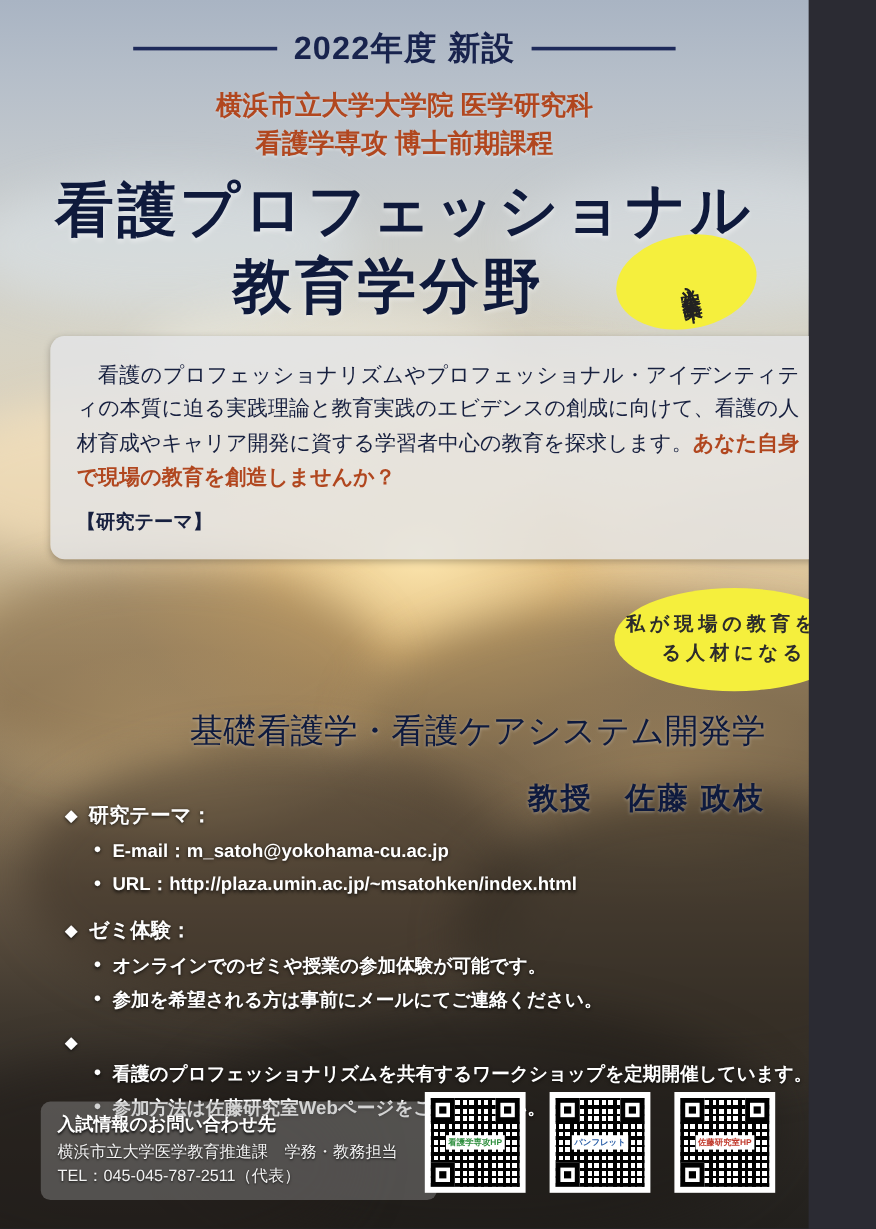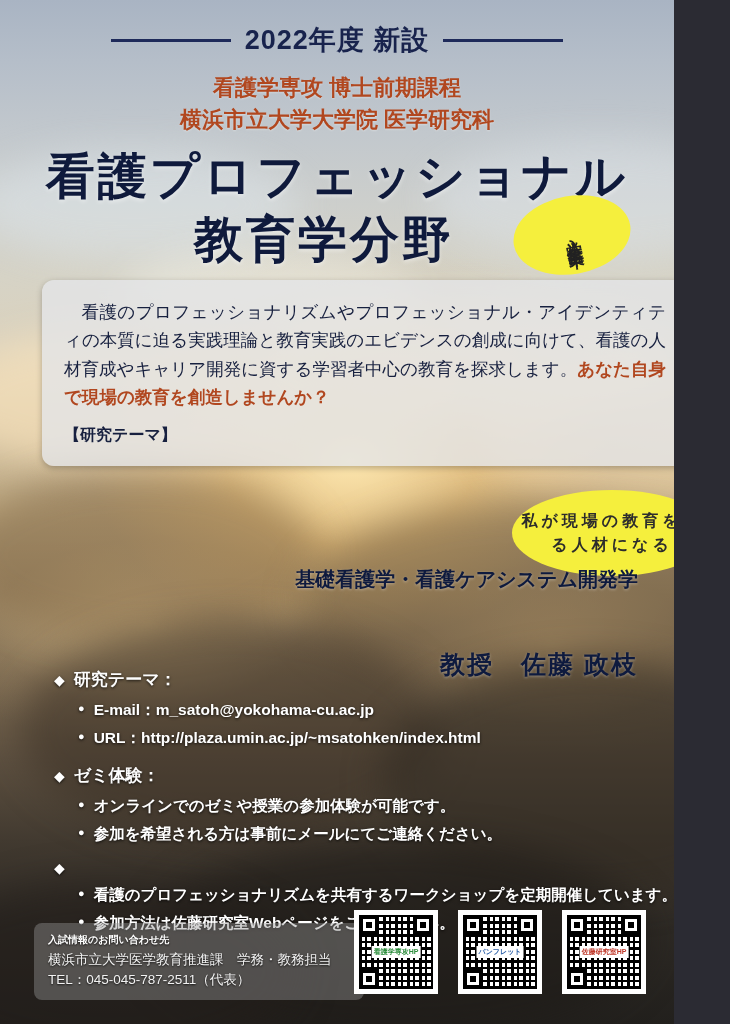--- a/index.html
+++ b/index.html
@@ -150,22 +150,22 @@
     background:#f5ef3d;
     border-radius:50% / 50%;
     display:flex; align-items:center; justify-content:center;
   }
   .badge-slogan span {
     color:#2c2c2c; font-size:16px; font-weight:bold;
     letter-spacing:4px; line-height:1.5; text-align:center;
   }
 
   .dept {
-    position:absolute; top:566px; right:36px;
-    color:#0e1a3e; font-size:20px; font-weight:bold;
+    position:absolute; top:590px; right:36px;
+    color:#0e1a3e; font-size:28px; font-weight:normal;
     text-shadow:0 1px 3px rgba(255,255,255,0.35);
   }
   .prof {
     position:absolute; top:648px; right:36px;
     color:#0e1a3e; font-size:25px; font-weight:bold;
     letter-spacing:2px;
     text-shadow:0 1px 3px rgba(255,255,255,0.35);
   }
 
   .info { position:absolute; left:54px; top:668px; width:630px; }
@@ -186,21 +186,21 @@
   }
   ul.bullets li .dot { font-size:11px; line-height:1.9; }
 
   .footer-box {
     position:absolute; left:34px; bottom:24px;
     width:330px;
     background:rgba(150,150,150,0.42);
     border-radius:8px;
     padding:10px 14px;
   }
-  .footer-box .fl1 { color:#fff; font-size:10px; font-weight:bold; margin-bottom:3px; text-shadow:0 1px 2px rgba(0,0,0,0.8); }
+  .footer-box .fl1 { color:#fff; font-size:15px; font-weight:bold; margin-bottom:3px; text-shadow:0 1px 2px rgba(0,0,0,0.8); }
   .footer-box .fl2, .footer-box .fl3 { color:#f2f2f2; font-size:13.5px; line-height:1.5; text-shadow:0 1px 2px rgba(0,0,0,0.8); }
 
   .qr-row { position:absolute; right:28px; bottom:30px; display:flex; gap:20px; }
   .qr {
     width:84px; height:84px; background:#fff; padding:5px;
     position:relative;
   }
   .qr .code {
     width:100%; height:100%;
     background-image:
@@ -248,22 +248,22 @@
 
   <div class="content">
 
     <div class="year-line">
       <span class="rule"></span>
       <span class="year-text">2022年度 新設</span>
       <span class="rule"></span>
     </div>
 
     <div class="subtitle">
+      <div>横浜市立大学大学院 医学研究科</div>
       <div>看護学専攻 博士前期課程</div>
-      <div>横浜市立大学大学院 医学研究科</div>
     </div>
 
     <div class="main-title">
       <span class="l1">看護プロフェッショナル</span>
       <span class="l2">教育学分野</span>
     </div>
 
     <div class="badge-admission">
       <span>入学生募集中</span>
     </div>

